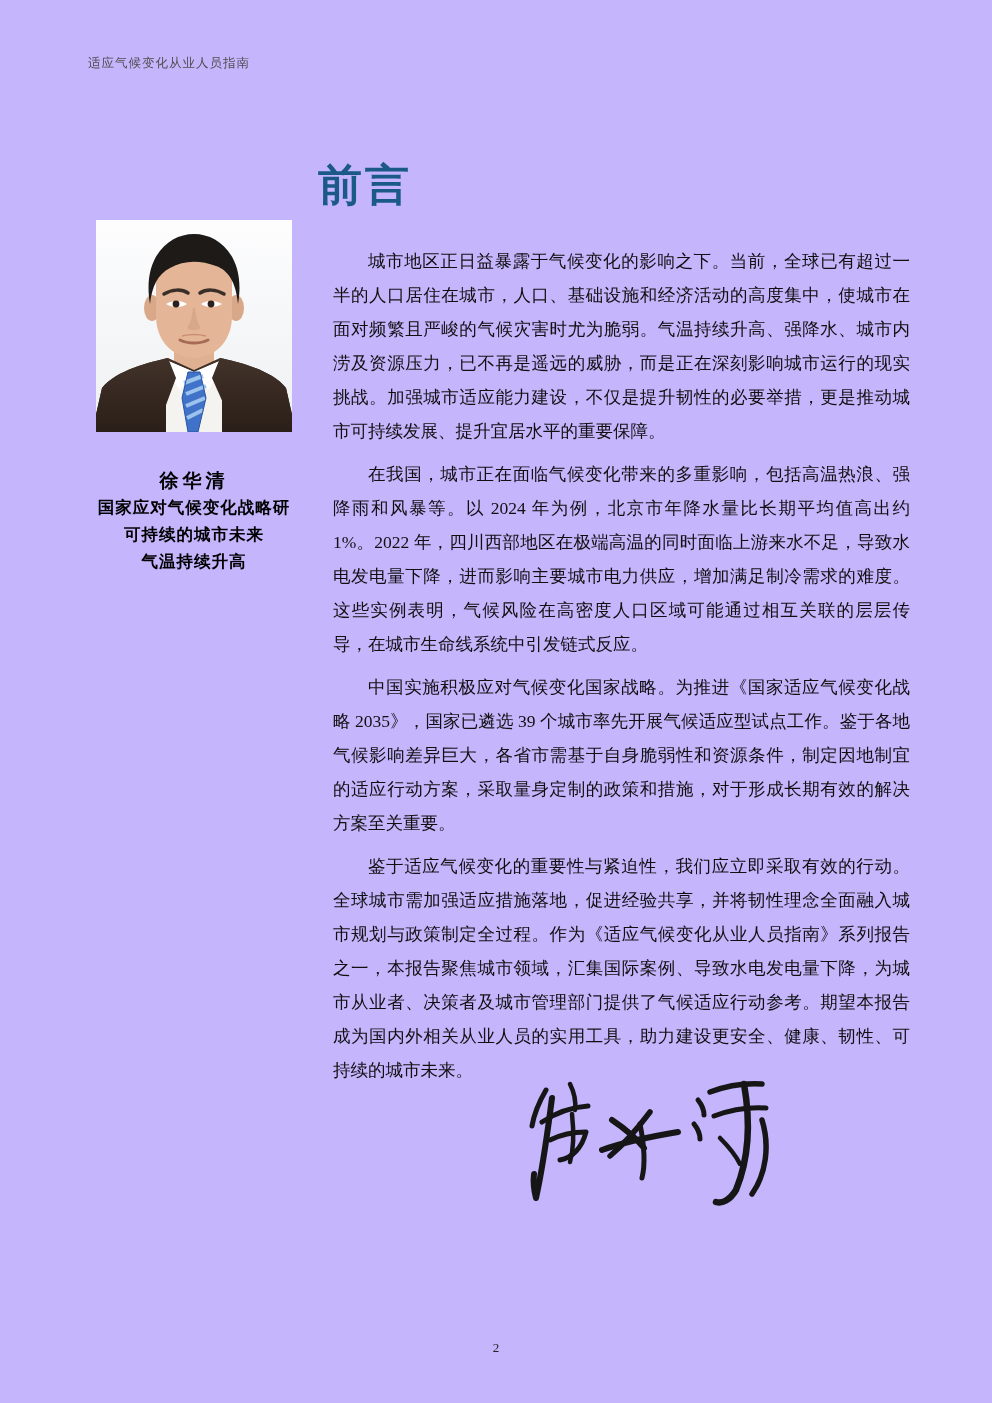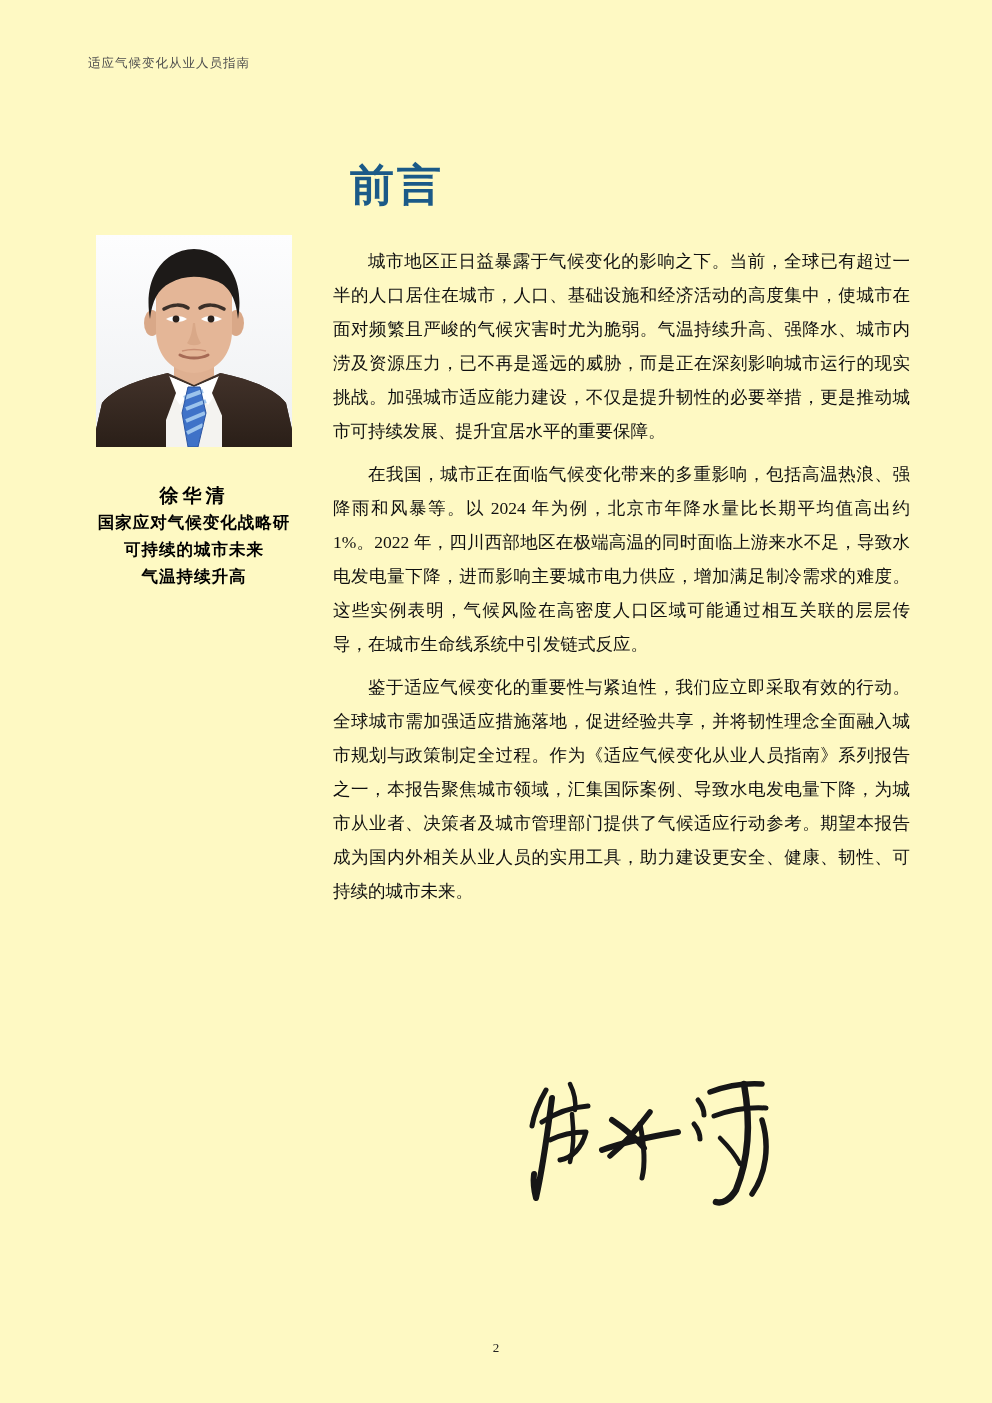--- a/index.html
+++ b/index.html
@@ -1,37 +1,37 @@
 <!DOCTYPE html>
 <html lang="zh"><head>
 <meta charset="utf-8">
 <style>
   html,body{margin:0;padding:0;background:#e9e9e9;}
   .page{
     position:relative;
     width:992px;height:1403px;
     margin:0 auto;
-    background:#fef9c3;
+    background:#c4b5fd;
     overflow:hidden;
     font-family:"Liberation Serif","DejaVu Serif",serif;
     color:#1a1a1a;
   }
   .running-header{
     position:absolute;left:88px;top:55px;
     font-family:"Liberation Sans","DejaVu Sans",sans-serif;
     font-size:12.5px;color:#4f4f4f;letter-spacing:1px;
   }
   .page-title{
-    position:absolute;left:350px;top:132px;
+    position:absolute;left:318px;top:132px;
     font-family:"Liberation Sans","DejaVu Sans",sans-serif;
     font-size:44px;font-weight:700;color:#1b5a88;
     letter-spacing:3px;line-height:1.1;
   }
   .left-col{
-    position:absolute;left:95px;top:235px;width:198px;
+    position:absolute;left:95px;top:220px;width:198px;
     text-align:center;
   }
   .portrait{
     width:196px;height:212px;display:block;margin:0 auto;
   }
   .author-name{
     margin-top:36px;
     font-family:"Liberation Sans","DejaVu Sans",sans-serif;
     font-size:19px;font-weight:700;color:#000;
     letter-spacing:4px;
@@ -121,20 +121,21 @@
     <div class="affiliation">
       <div>国家应对气候变化战略研</div>
       <div>可持续的城市未来</div>
       <div>气温持续升高</div>
     </div>
   </div>
 
   <div class="text-col">
     <p>城市地区正日益暴露于气候变化的影响之下。当前，全球已有超过一半的人口居住在城市，人口、基础设施和经济活动的高度集中，使城市在面对频繁且严峻的气候灾害时尤为脆弱。气温持续升高、强降水、城市内涝及资源压力，已不再是遥远的威胁，而是正在深刻影响城市运行的现实挑战。加强城市适应能力建设，不仅是提升韧性的必要举措，更是推动城市可持续发展、提升宜居水平的重要保障。</p>
     <p>在我国，城市正在面临气候变化带来的多重影响，包括高温热浪、强降雨和风暴等。以 2024 年为例，北京市年降水量比长期平均值高出约 1%。2022 年，四川西部地区在极端高温的同时面临上游来水不足，导致水电发电量下降，进而影响主要城市电力供应，增加满足制冷需求的难度。这些实例表明，气候风险在高密度人口区域可能通过相互关联的层层传导，在城市生命线系统中引发链式反应。</p>
+    <p>中国实施积极应对气候变化国家战略。为推进《国家适应气候变化战略 2035》，国家已遴选 39 个城市率先开展气候适应型试点工作。鉴于各地气候影响差异巨大，各省市需基于自身脆弱性和资源条件，制定因地制宜的适应行动方案，采取量身定制的政策和措施，对于形成长期有效的解决方案至关重要。</p>
     <p>鉴于适应气候变化的重要性与紧迫性，我们应立即采取有效的行动。全球城市需加强适应措施落地，促进经验共享，并将韧性理念全面融入城市规划与政策制定全过程。作为《适应气候变化从业人员指南》系列报告之一，本报告聚焦城市领域，汇集国际案例、导致水电发电量下降，为城市从业者、决策者及城市管理部门提供了气候适应行动参考。期望本报告成为国内外相关从业人员的实用工具，助力建设更安全、健康、韧性、可持续的城市未来。</p>
   </div>
 
   <div class="signature-wrap">
     <svg viewBox="0 0 262 152" width="262" height="152" aria-hidden="true">
       <g fill="none" stroke="#161616" stroke-linecap="round" stroke-linejoin="round">
 
         <path d="M34,28 C27,40 22,52 20,64" stroke-width="5"></path>
         <path d="M40,36 C36,66 32,100 24,136 C22,128 21,120 22,112" stroke-width="6"></path>
         <path d="M30,60 C45,50 62,45 76,44" stroke-width="5"></path>

